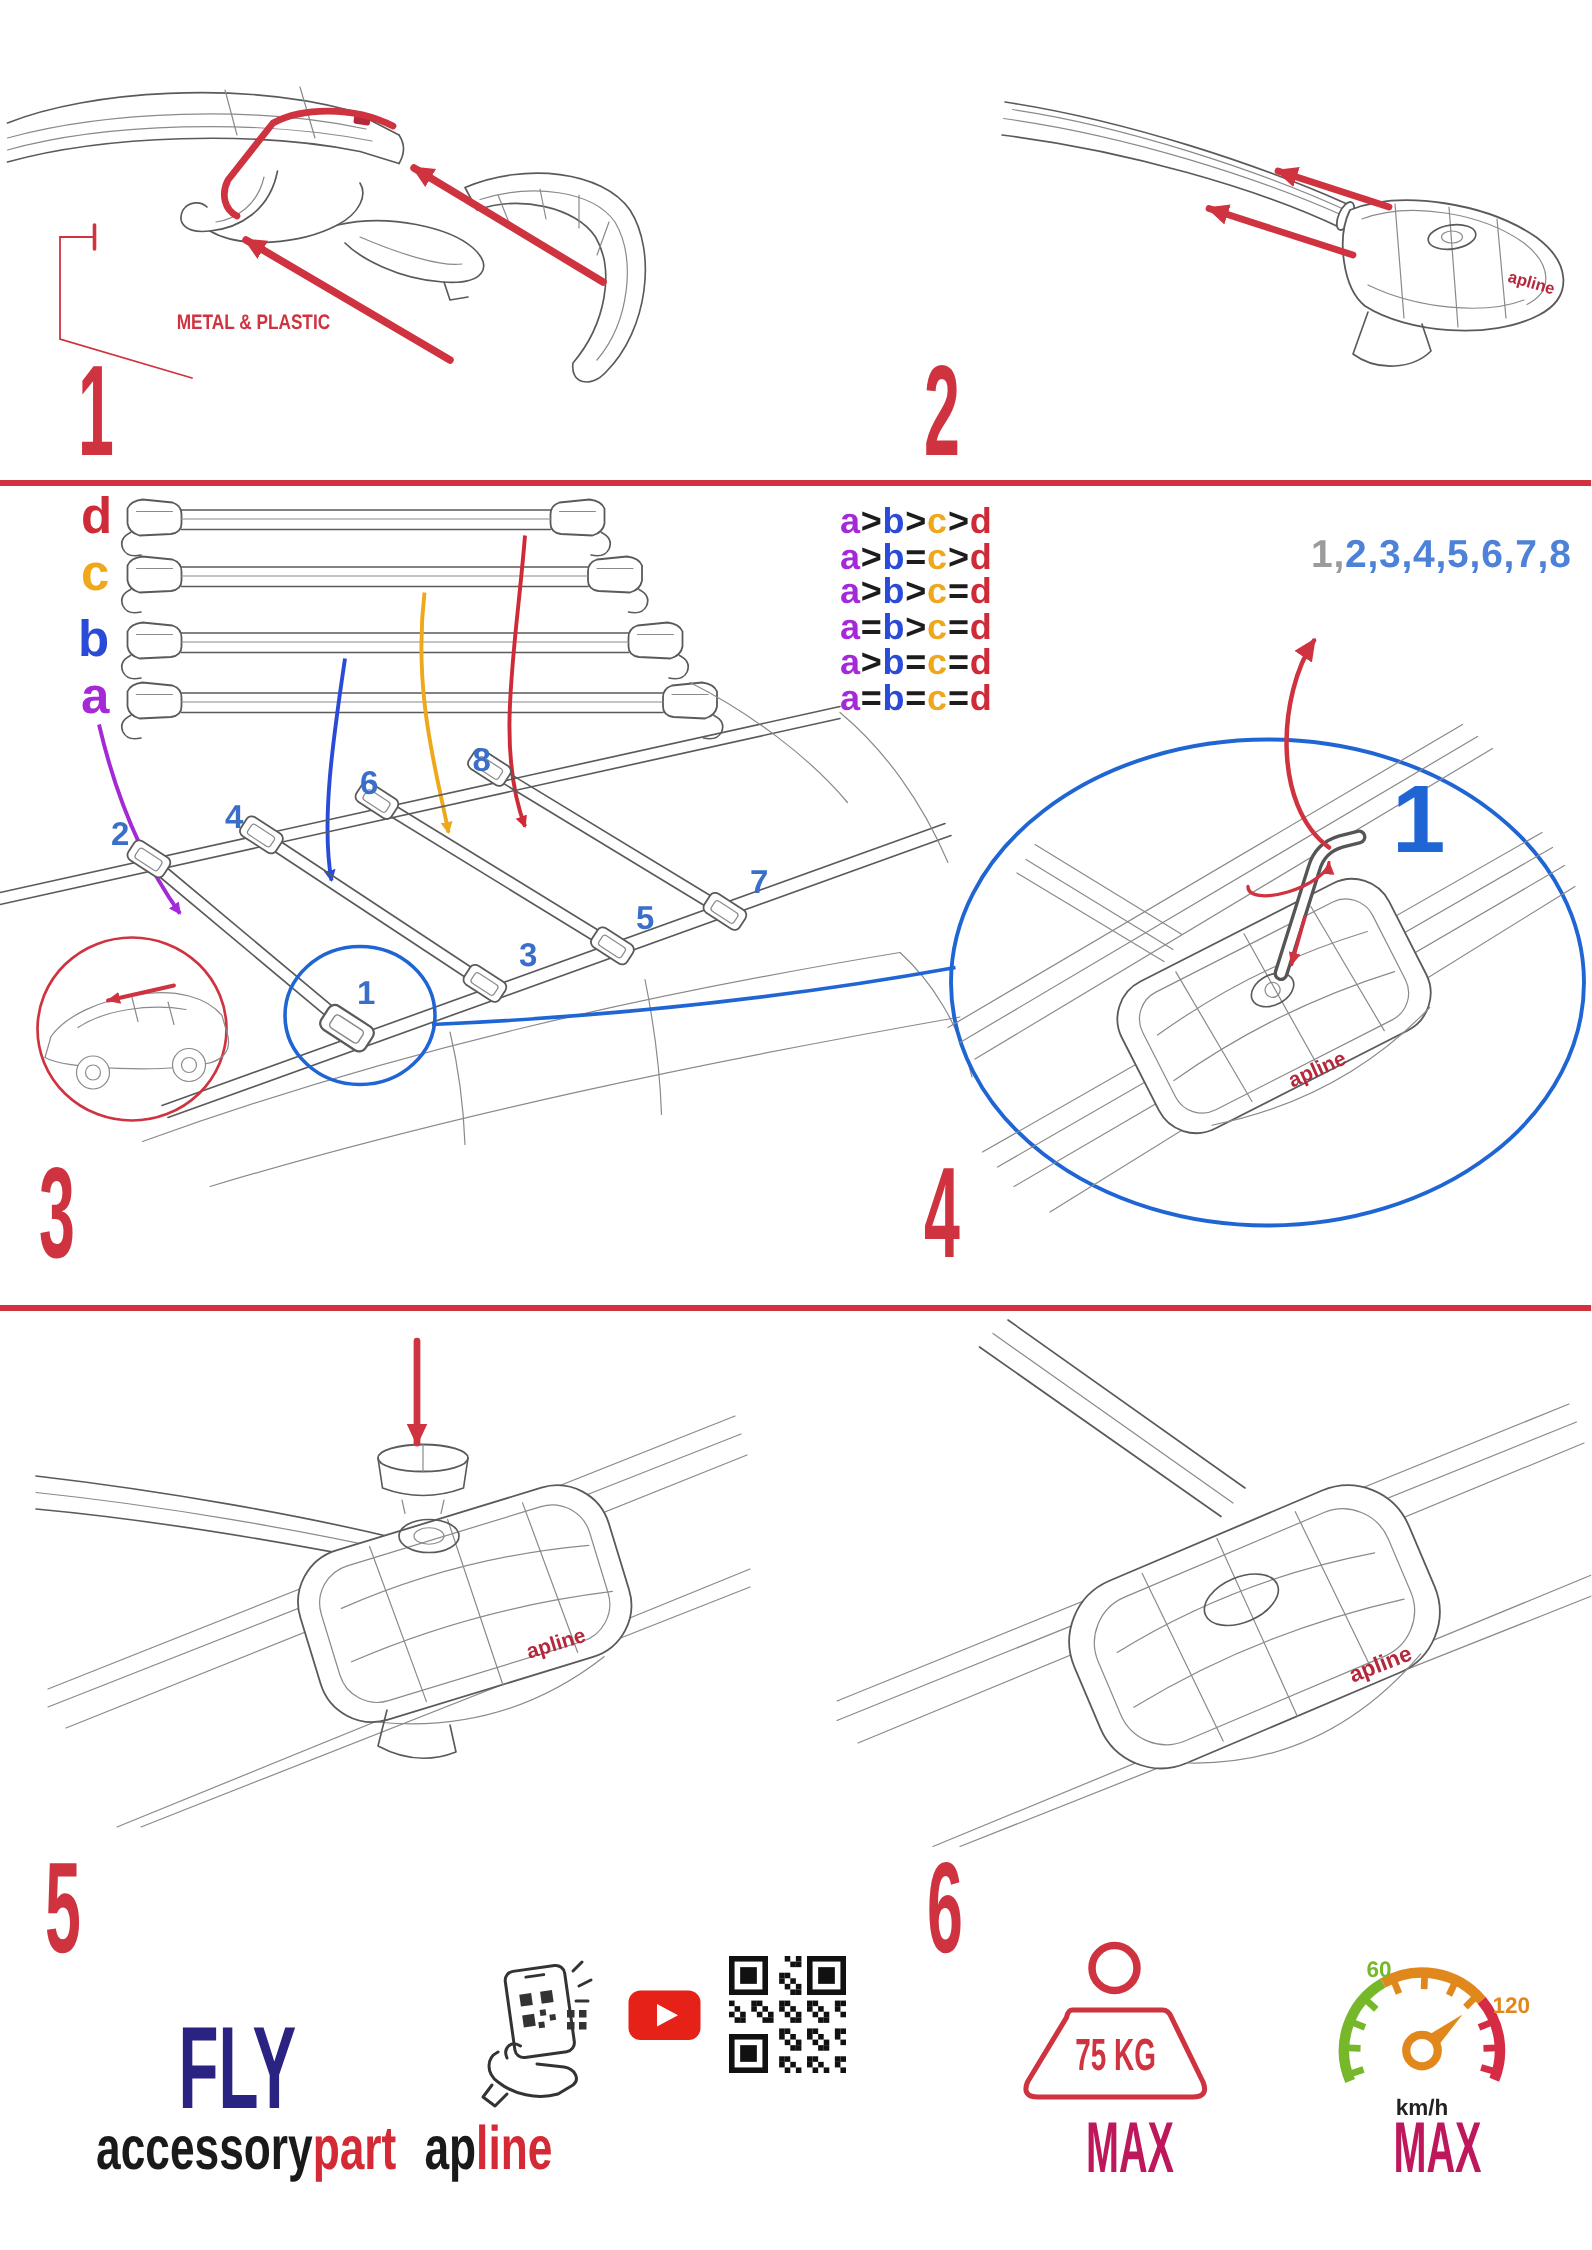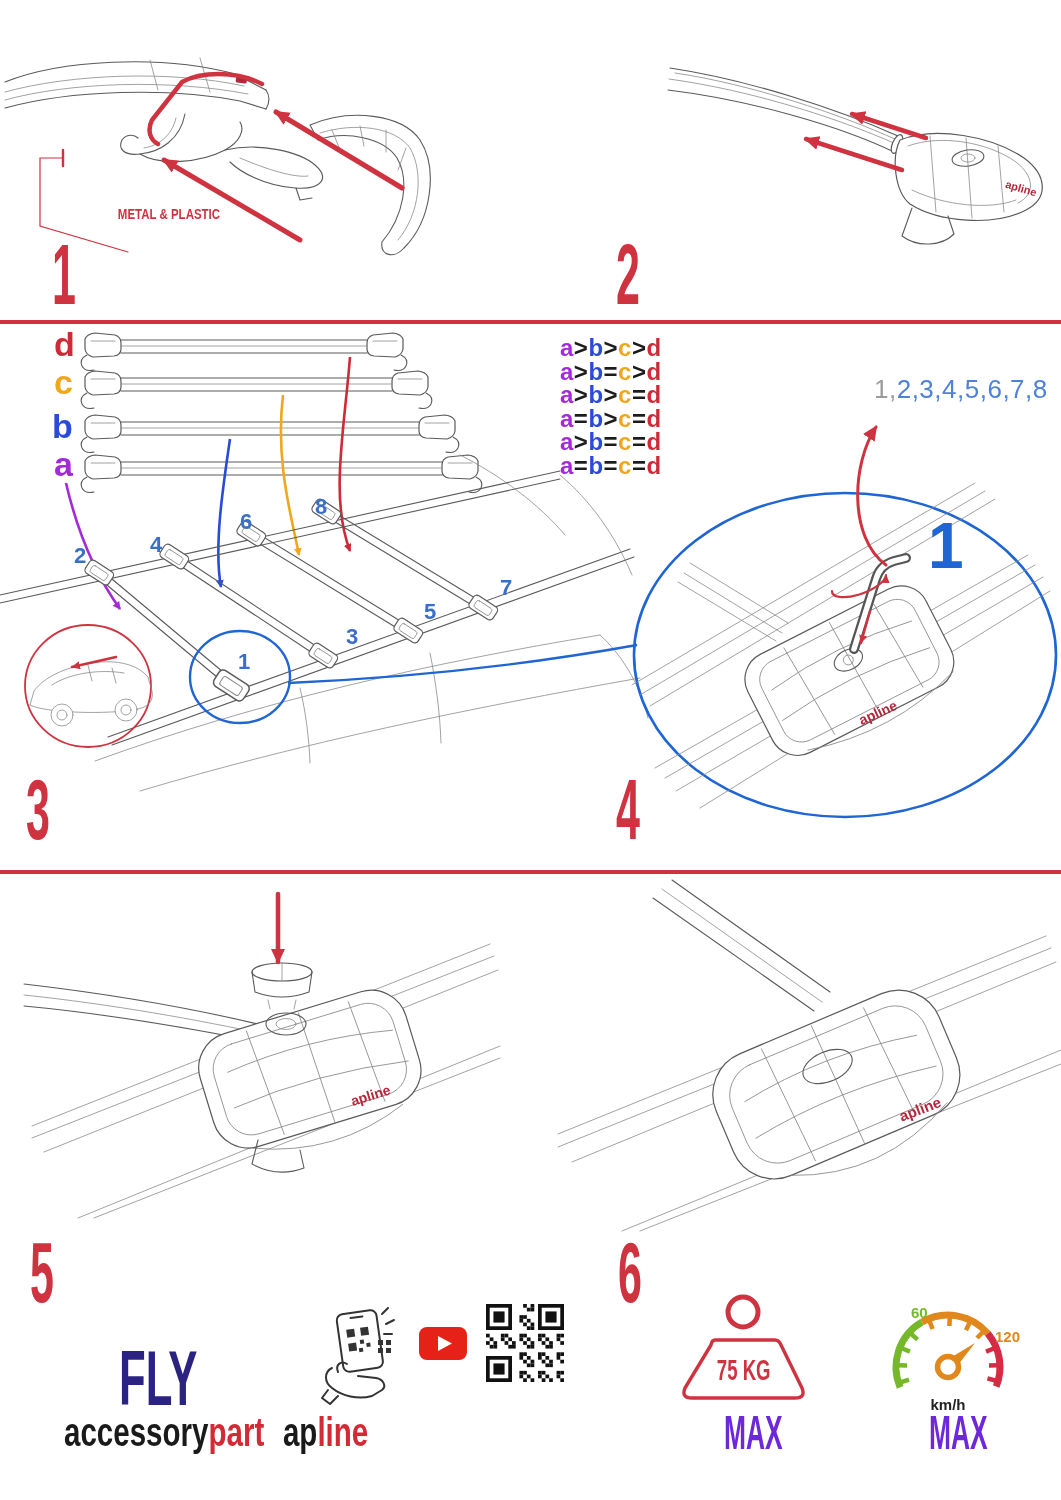--- a/index.html
+++ b/index.html
@@ -18,29 +18,29 @@
   .materials .title{font-size:14px;font-weight:bold;color:var(--accent-red);
       transform:scaleX(.82);transform-origin:right center;margin-right:34px;margin-bottom:5px;white-space:nowrap;}
   .model-line{font-size:12.5px;font-weight:bold;color:var(--navy);line-height:11.5px;
       transform:scaleX(.82);transform-origin:right center;white-space:nowrap;}
   .bar-label{position:absolute;font-size:34px;font-weight:bold;line-height:30px;}
   .formulas{position:absolute;left:560px;top:336px;}
   .formula{font-size:24px;font-weight:bold;line-height:23.5px;letter-spacing:.5px;white-space:nowrap;}
   .roofnum{position:absolute;font-size:22px;font-weight:bold;color:var(--roof-num-blue);line-height:22px;}
   .pos1{left:238px;top:651px}.pos2{left:74px;top:545px}.pos3{left:346px;top:626px}.pos4{left:150px;top:534px}
   .pos5{left:424px;top:601px}.pos6{left:240px;top:511px}.pos7{left:500px;top:577px}.pos8{left:315px;top:496px}
-  .seq{position:absolute;left:874px;top:374px;font-size:26px;font-weight:normal;letter-spacing:.5px;white-space:nowrap;}
+  .seq{position:absolute;left:874px;top:354px;font-size:26px;font-weight:bold;letter-spacing:.5px;white-space:nowrap;}
   .seq .g1{color:var(--seq-gray);} .seq .g2{color:var(--seq-blue);}
   .big1{position:absolute;left:928px;top:516px;font-size:64px;font-weight:bold;color:var(--blue);line-height:60px;}
   .fly{position:absolute;left:119px;top:1346px;font-size:78px;font-weight:bold;color:var(--fly-navy);
        line-height:64px;transform:scaleX(.56);transform-origin:left top;white-space:nowrap;}
   .brandline{position:absolute;left:64px;top:1412px;font-size:41px;font-weight:bold;line-height:40px;
        transform:scaleX(.72);transform-origin:left top;white-space:nowrap;color:#1a1a1a;}
   .brandline .red{color:var(--brand-red);} .brandline .gap{display:inline-block;width:26px;}
-  .maxlabel{position:absolute;text-align:center;font-weight:bold;color:#6d28d9;}
+  .maxlabel{position:absolute;text-align:center;font-weight:bold;color:#be185d;}
   .maxlabel span{display:inline-block;font-size:48px;line-height:42px;transform:scaleX(.55);transform-origin:center top;}
   text{font-family:"Liberation Sans",sans-serif;}
 </style>
 </head>
 <body>
 
 <div class="page">
 
   <svg width="0" height="0" style="left:0;top:0">
     <defs>

